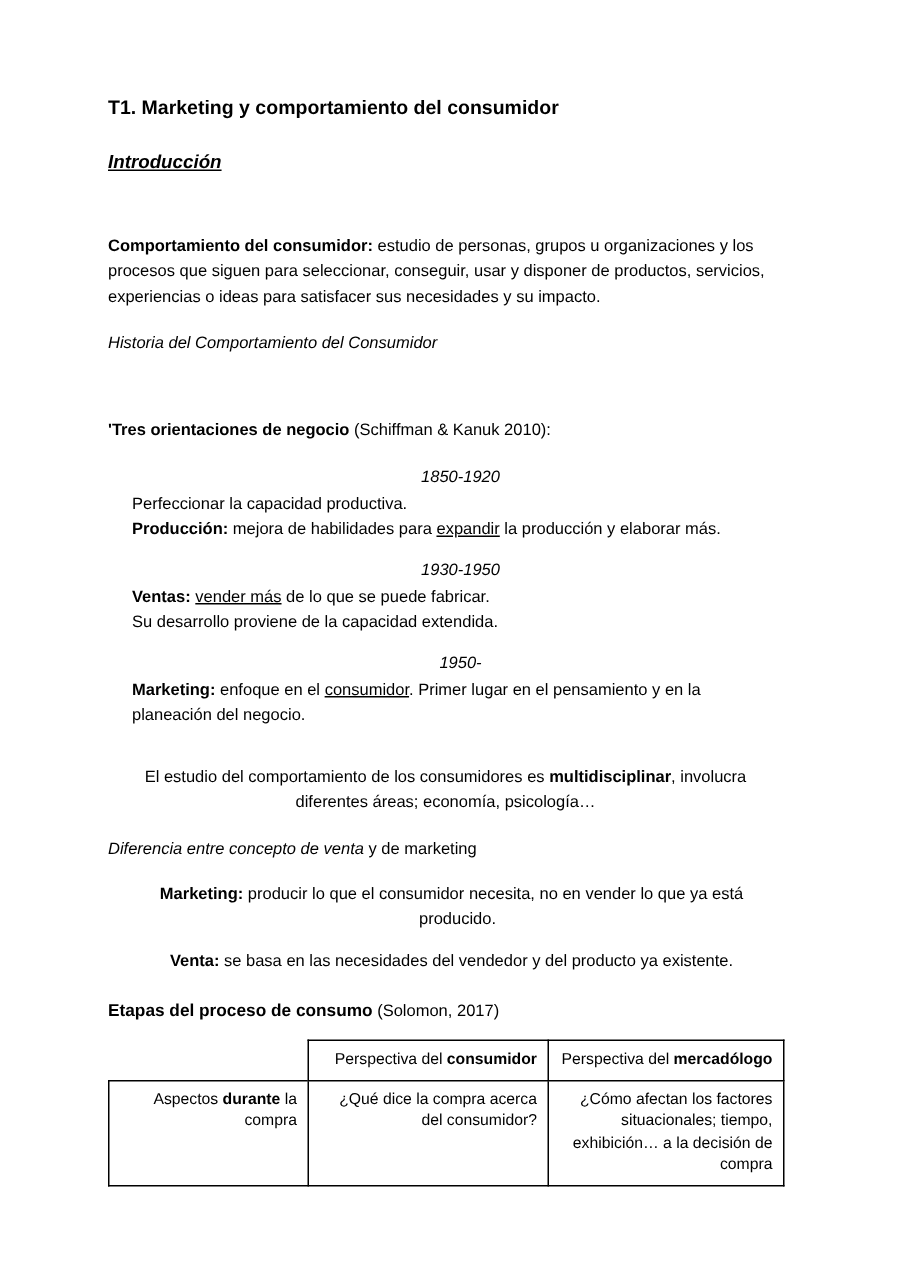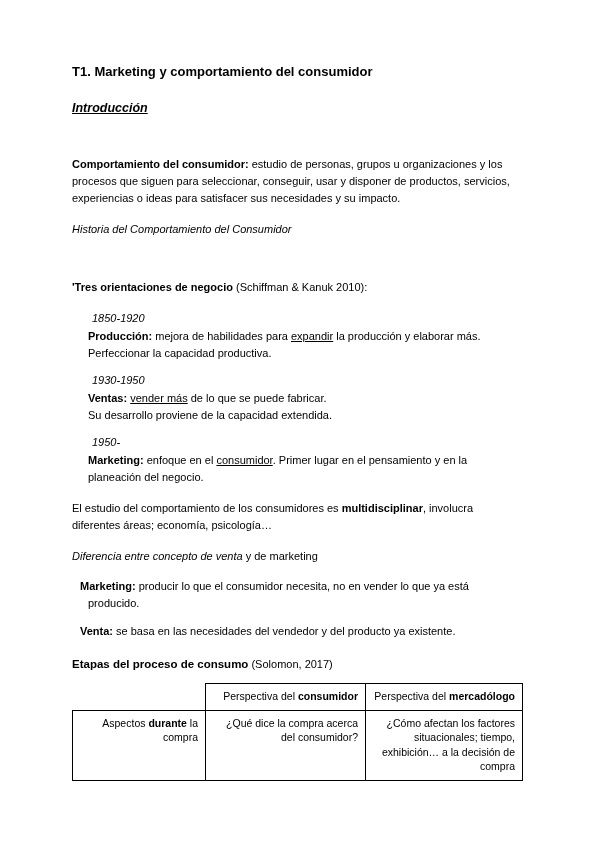--- a/index.html
+++ b/index.html
@@ -13,23 +13,23 @@
   .page { padding: 64px 78px 20px 72px; width: 600px; }
 
   h1.title { font-size: 13px; font-weight: bold; margin: 0 0 22px 0; }
   h2.intro {
     font-size: 12.5px; font-weight: bold; font-style: italic;
     text-decoration: underline; margin: 0 0 18px 0;
   }
   p { font-size: 11px; line-height: 17px; margin: 0; }
   p.body { margin-bottom: 14px; margin-top: 41px; }
   .italic-sub { font-style: italic; margin: 14px 0 13px 0; }
-  .years { font-style: italic; padding-left: 8px; margin: 11px 0 1px 12px; }
+  .years { font-style: italic; padding-left: 8px; margin: 11px 0 1px 12px; text-align: center; }
   .period-text { padding-left: 16px; line-height: 16.5px; }
-  .hang { padding-left: 16px; text-indent: -8px; margin-bottom: 11px; }
+  .hang { padding-left: 16px; text-indent: -8px; margin-bottom: 11px; text-align: center; }
   .u { text-decoration: underline; }
   b { font-weight: bold; }
   .etapas-heading { margin: 16px 0 10px 0; font-size: 11.5px; }
 
   table.stages {
     border-collapse: collapse; table-layout: fixed;
     margin-top: 2px; width: 450px;
   }
   table.stages td {
     border: 1.5px solid #000;
@@ -51,36 +51,36 @@
   <h2 class="intro">Introducción</h2>
 
   <p class="body"><b>Comportamiento del consumidor:</b><span> estudio de personas, grupos u organizaciones y los procesos que siguen para seleccionar, conseguir, usar y disponer de productos, servicios, experiencias o ideas para satisfacer sus necesidades y su impacto.</span></p>
 
   <p class="italic-sub">Historia del Comportamiento del Consumidor</p>
 
   <p class="body"><b>'Tres orientaciones de negocio</b><span> (Schiffman &amp; Kanuk 2010):</span></p>
 
   <div class="period">
     <p class="years">1850-1920</p>
+    <p class="period-text">Perfeccionar la capacidad productiva.</p>
     <p class="period-text"><b>Producción:</b><span> mejora de habilidades para </span><span class="u">expandir</span><span> la producción y elaborar más.</span></p>
-    <p class="period-text">Perfeccionar la capacidad productiva.</p>
   </div>
 
   <div class="period">
     <p class="years">1930-1950</p>
     <p class="period-text"><b>Ventas:</b><span> </span><span class="u">vender más</span><span> de lo que se puede fabricar.</span></p>
     <p class="period-text">Su desarrollo proviene de la capacidad extendida.</p>
   </div>
 
   <div class="period">
     <p class="years">1950-</p>
     <p class="period-text"><b>Marketing:</b><span> enfoque en el </span><span class="u">consumidor</span><span>. Primer lugar en el pensamiento y en la planeación del negocio.</span></p>
   </div>
 
-  <p class="body" style="margin-top:15px;"><span>El estudio del comportamiento de los consumidores es </span><b>multidisciplinar</b><span>, involucra diferentes áreas; economía, psicología…</span></p>
+  <p class="body" style="margin-top:25px;text-align:center;"><span>El estudio del comportamiento de los consumidores es </span><b>multidisciplinar</b><span>, involucra diferentes áreas; economía, psicología…</span></p>
 
   <p class="italic-sub"><i>Diferencia entre concepto de venta</i><span style="font-style:normal;"> y de marketing</span></p>
 
   <p class="hang"><b>Marketing:</b><span> producir lo que el consumidor necesita, no en vender lo que ya está producido.</span></p>
 
   <p class="hang"><b>Venta:</b><span> se basa en las necesidades del vendedor y del producto ya existente.</span></p>
 
   <p class="etapas-heading"><b>Etapas del proceso de consumo</b><span style="font-size:11px;"> (Solomon, 2017)</span></p>
 
   <table class="stages">

